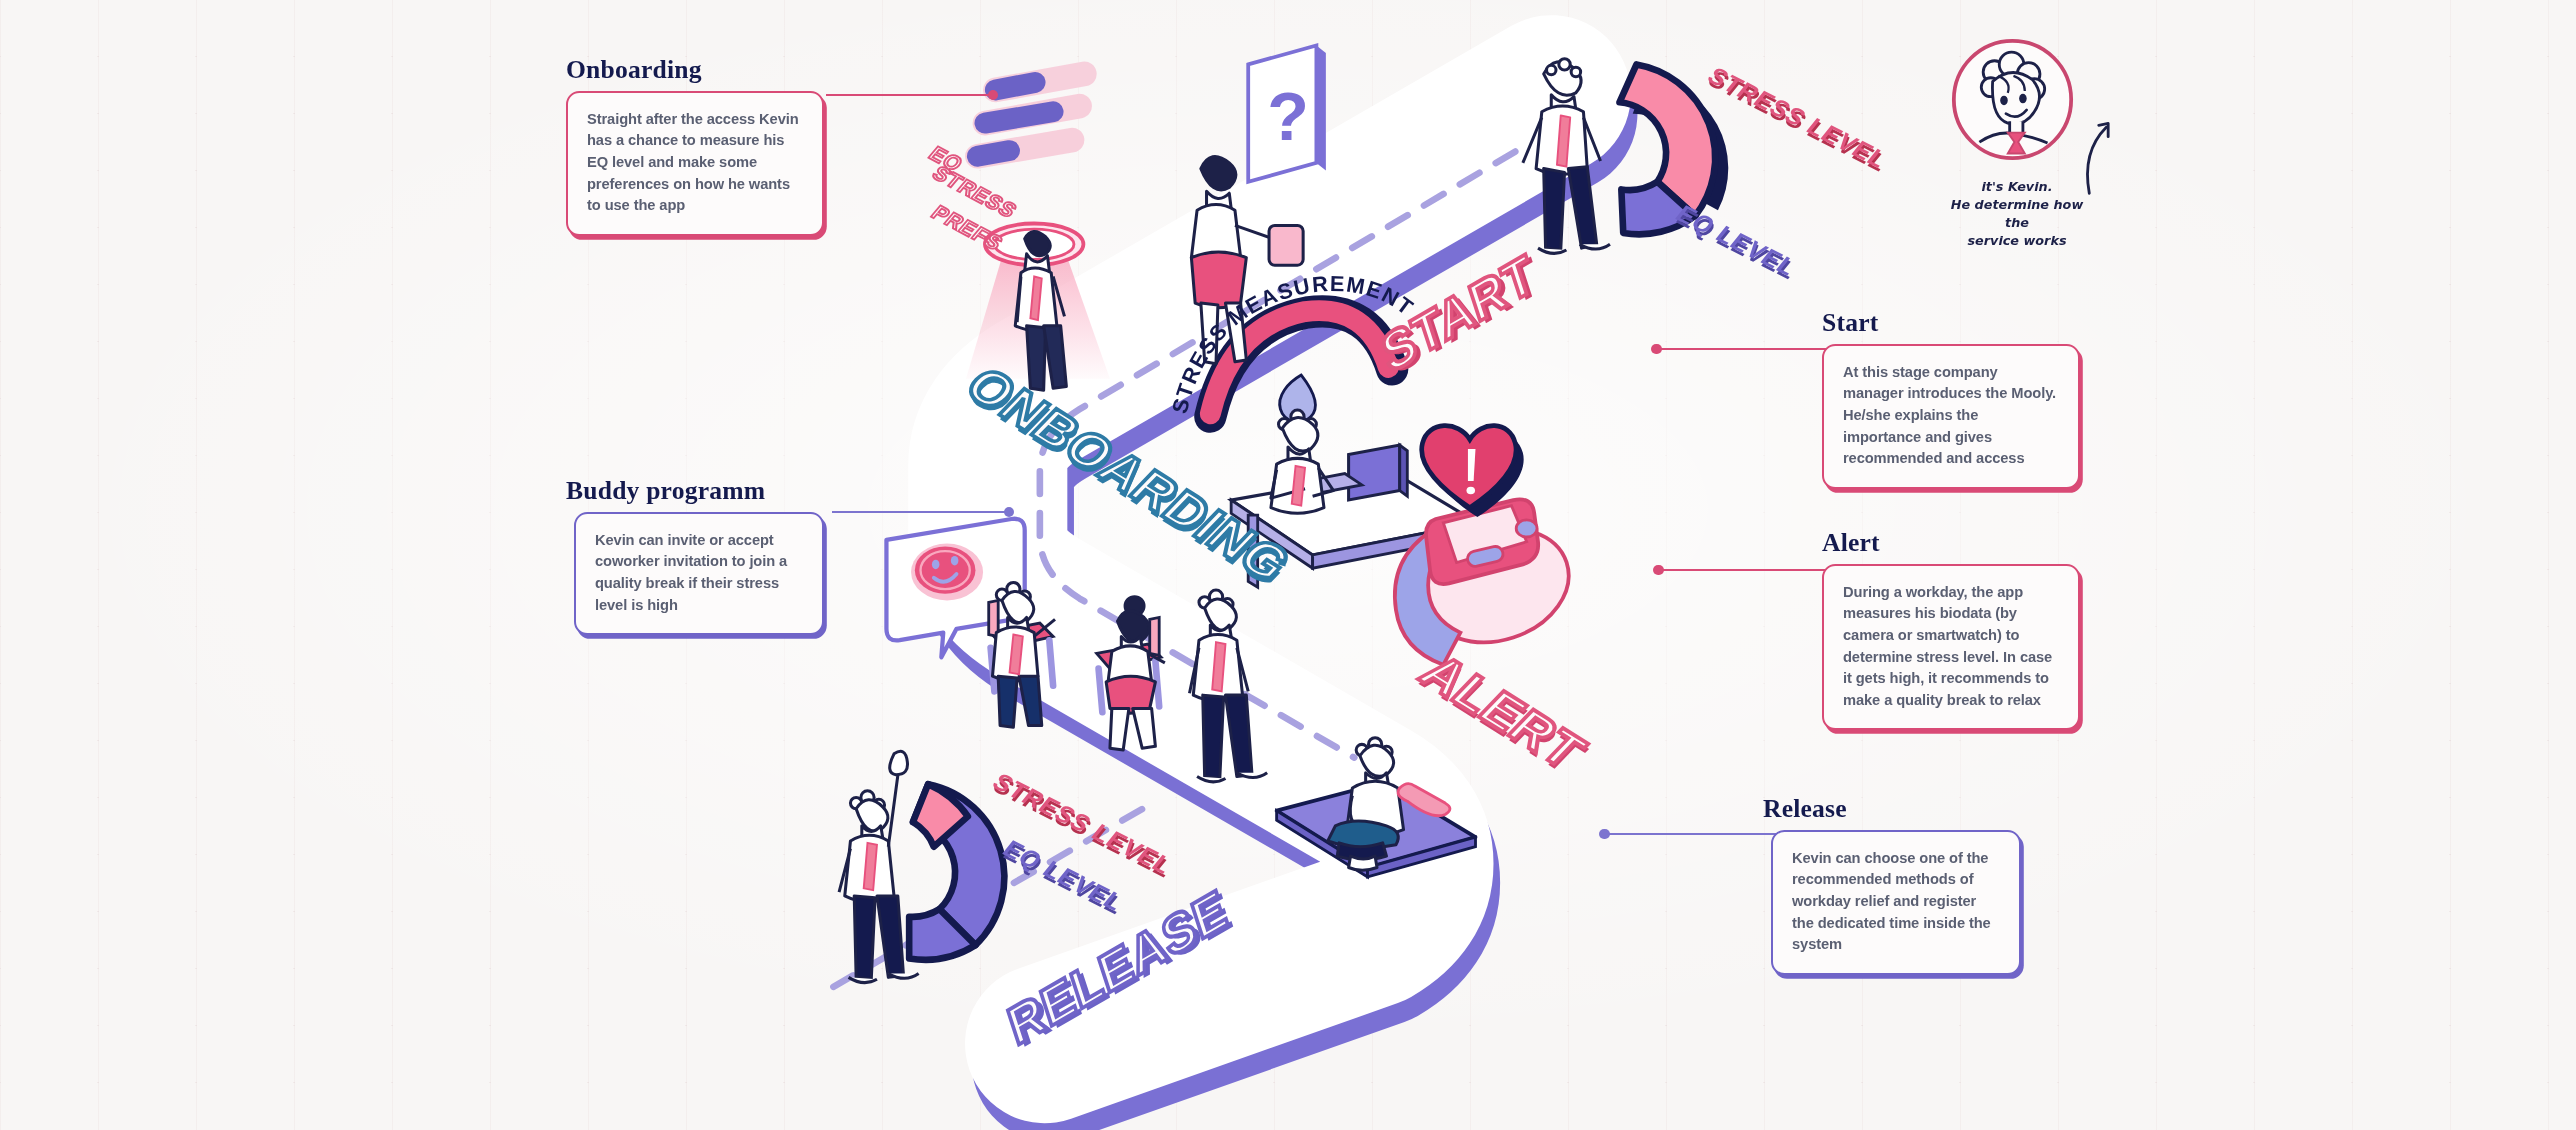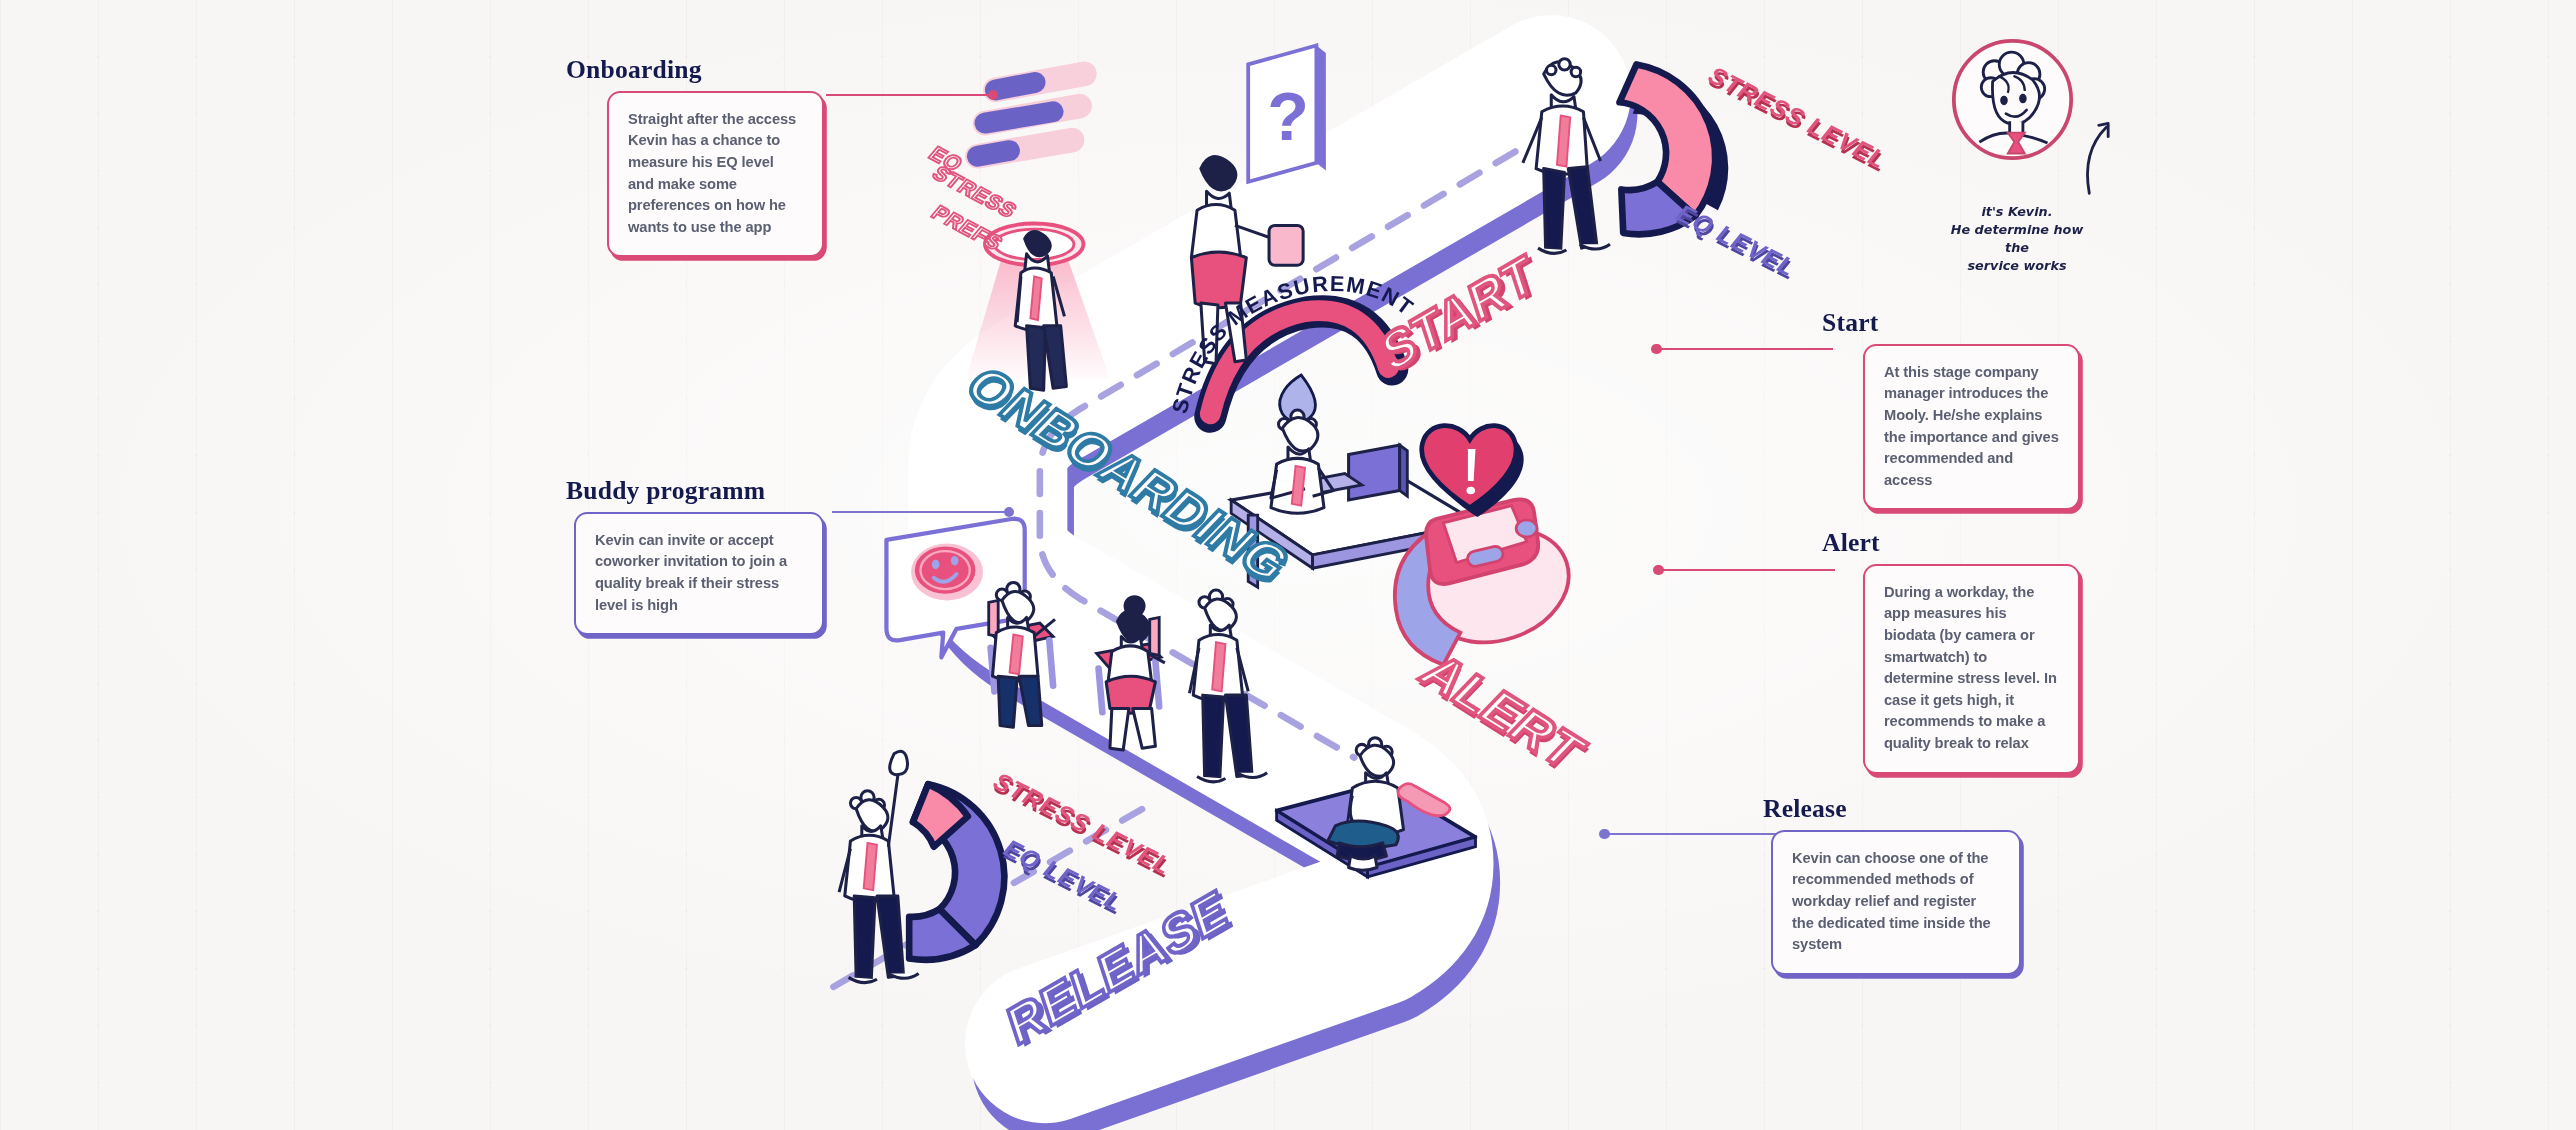--- a/index.html
+++ b/index.html
@@ -51,21 +51,20 @@
     padding: 16px 19px 17px 19px;
     font-size: 14.7px;
     line-height: 1.47;
     color: #5a5f72;
     font-weight: 600;
     letter-spacing: -0.1px;
   }
   .callout.pink .callout-body {
     border: 2.4px solid #d94a76;
     box-shadow: 2.8px 3.8px 0 0 #d94a76;
-    margin-left: 41px;
   }
   .callout.purple .callout-body {
     border: 2.4px solid #7064c8;
     box-shadow: 2.8px 3.8px 0 0 #7064c8;
     margin-left: 8px;
   }
   .leader { position: absolute; height: 1.9px; }
   .leader.pink { background: #d94a76; }
   .leader.purple { background: #7c74cf; }
   .leader .dot {
@@ -75,21 +74,21 @@
   .leader.pink .dot { background: #d94a76; }
   .leader.purple .dot { background: #7c74cf; }
 
   
   #kevin-avatar { position: absolute; left: 1951px; top: 38px; width: 123px; height: 123px; }
   #kevin-caption {
     position: absolute; left: 1946px; top: 178px; width: 142px;
     text-align: center;
     font-family: "DejaVu Sans", sans-serif;
     font-size: 12.8px; line-height: 1.42;
-    color: #1d2148; font-style: italic; font-weight: 600; margin-top: 25px;
+    color: #1d2148; font-style: italic; font-weight: 600;
   }
   .iso-label { position: absolute; pointer-events: none; white-space: nowrap; }
 </style>
 </head>
 <body>
 
 <div id="stage">
   <div id="bg-texture"></div>
   <div id="bg-vignette"></div>
 

